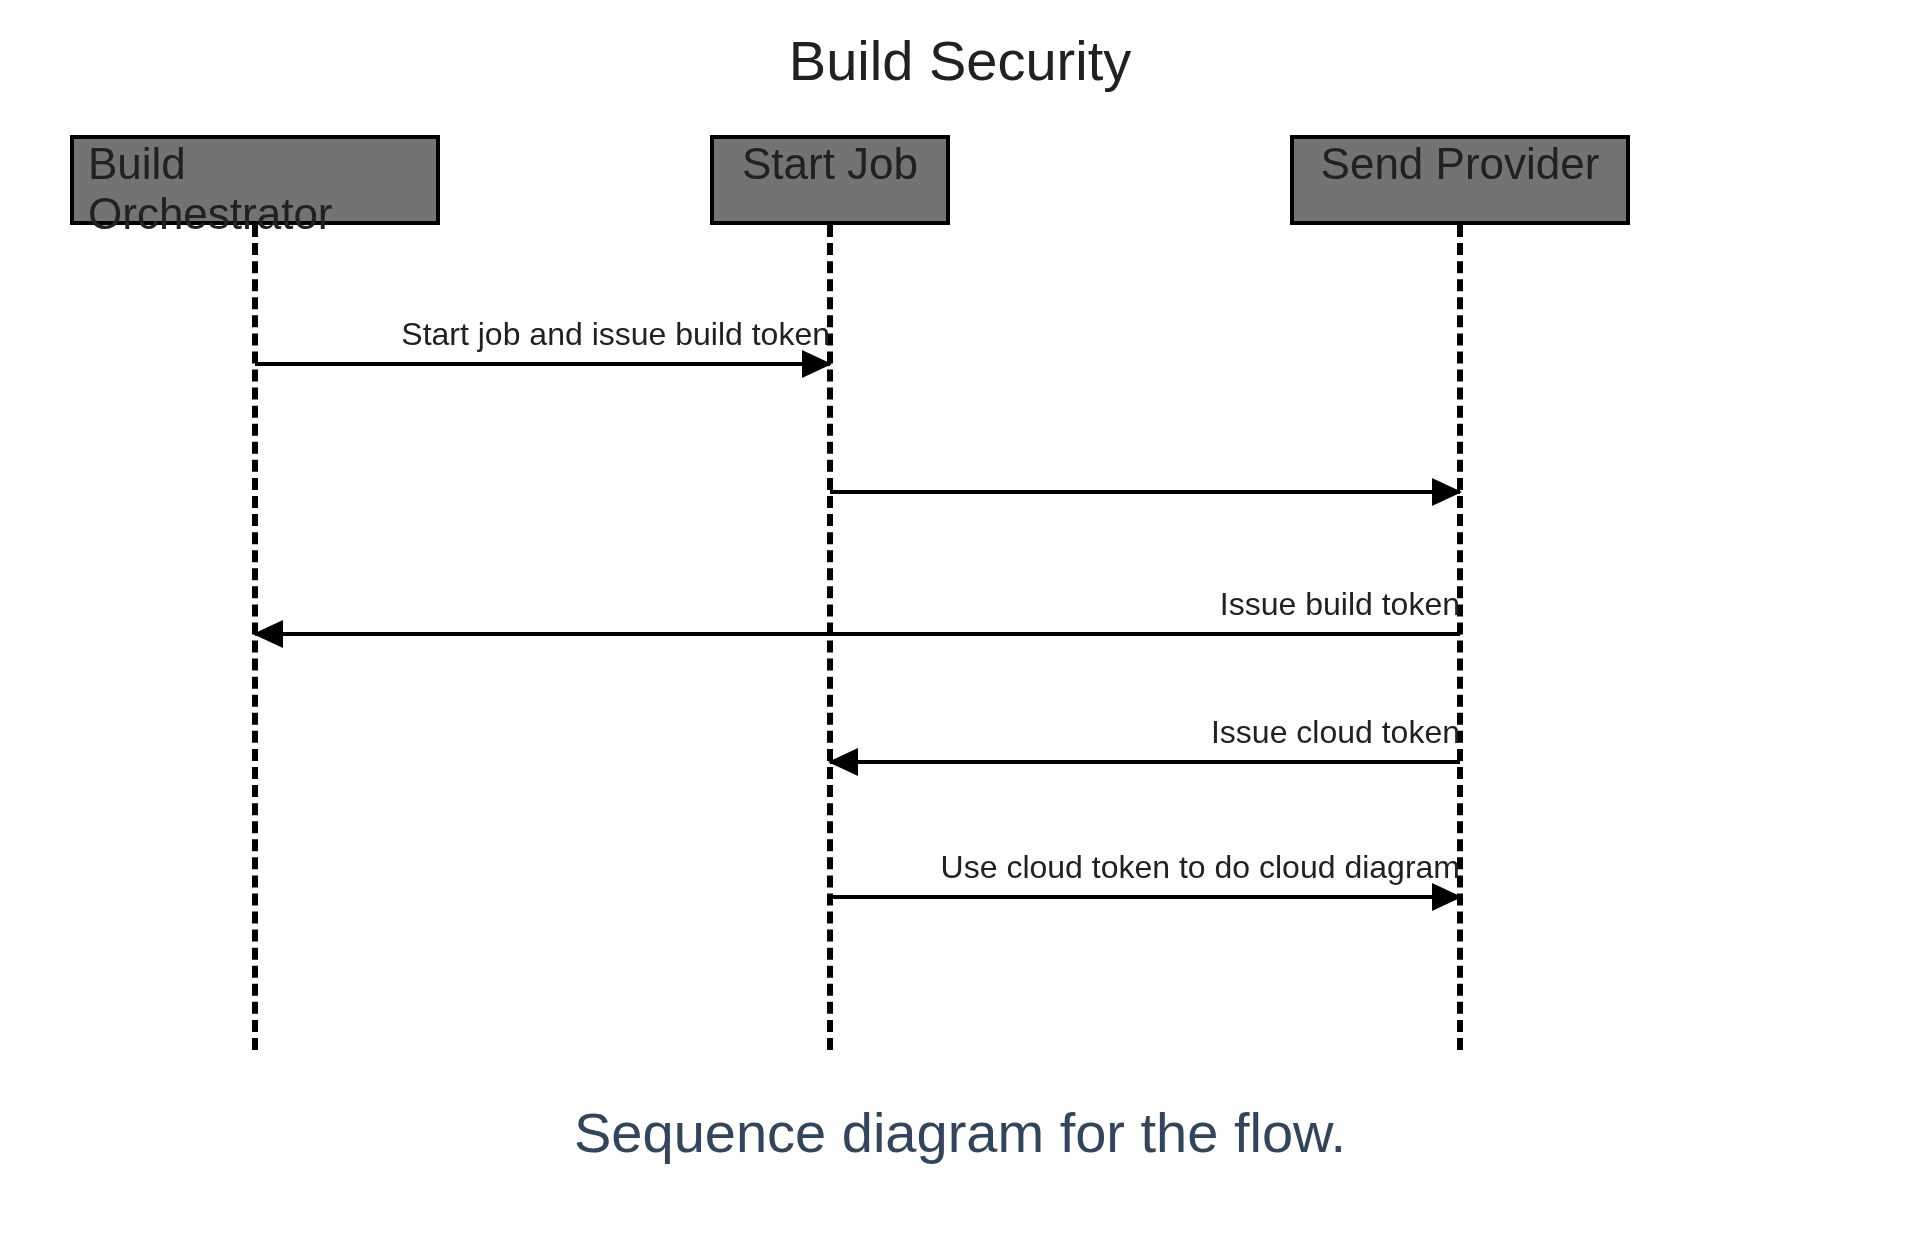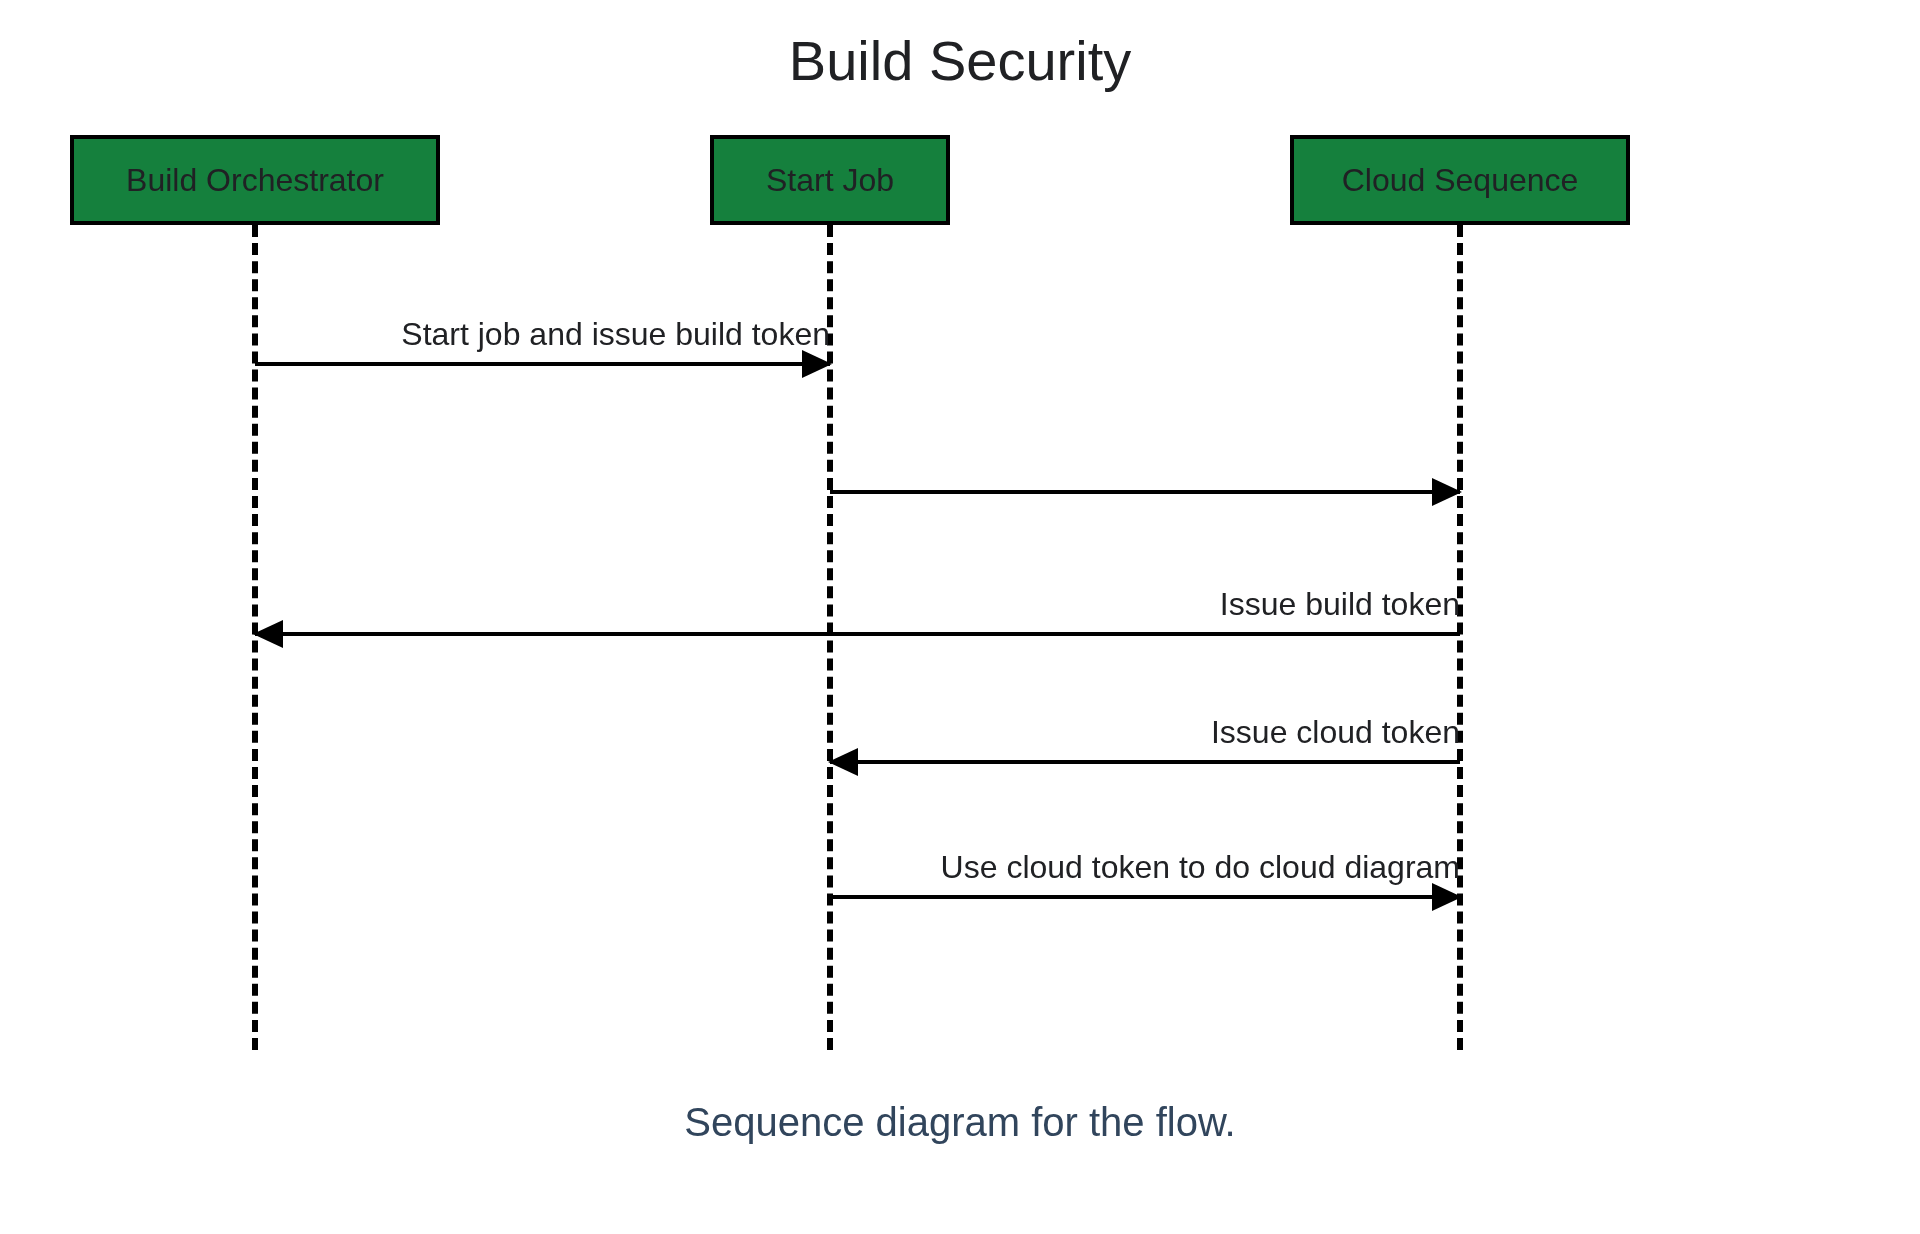--- a/index.html
+++ b/index.html
@@ -24,31 +24,30 @@
     top: 28px;
     font-size: 56px;
     font-weight: 400;
     color: #202124;
   }
   .caption {
     position: absolute;
     left: 0;
     width: 1920px;
     text-align: center;
-    font-size: 40px;
+    font-size: 56px;
     color: #31455c;
   }
   .participant {
     position: absolute;
     border: 4px solid #000;
-    background: #15803d;
+    background: #737373;
     display: flex;
-    align-items: center;
     justify-content: center;
-    font-size: 32px;
+    font-size: 44px;
     box-sizing: border-box;
     padding: 0 14px;
   }
   .lifeline {
     position: absolute;
     border-left: 6px dashed #000;
   }
   .arrow {
     position: absolute;
     height: 0;
@@ -88,21 +87,21 @@
   <div class="caption" style="top: 1100px;">Sequence diagram for the flow.</div>
 <div class="participant" style="left: 70px; top: 135px; width: 370px; height: 90px;">
       <span>Build Orchestrator</span>
     </div>
     <div class="lifeline" style="left: 252px; top: 225px; height: 825px;"></div>
     <div class="participant" style="left: 710px; top: 135px; width: 240px; height: 90px;">
       <span>Start Job</span>
     </div>
     <div class="lifeline" style="left: 827px; top: 225px; height: 825px;"></div>
     <div class="participant" style="left: 1290px; top: 135px; width: 340px; height: 90px;">
-      <span>Cloud Sequence</span>
+      <span>Send Provider</span>
     </div>
     <div class="lifeline" style="left: 1457px; top: 225px; height: 825px;"></div>
     <div class="arrow right" style="left: 255px; width: 575px; top: 362px;">
       <div class="head"></div>
     </div>
     <div class="msg-label" style="left: 255px; width: 575px; top: 316px;">Start job and issue build token</div>
     <div class="arrow right" style="left: 830px; width: 630px; top: 490px;">
       <div class="head"></div>
     </div>
     <div class="arrow left" style="left: 255px; width: 1205px; top: 632px;">

